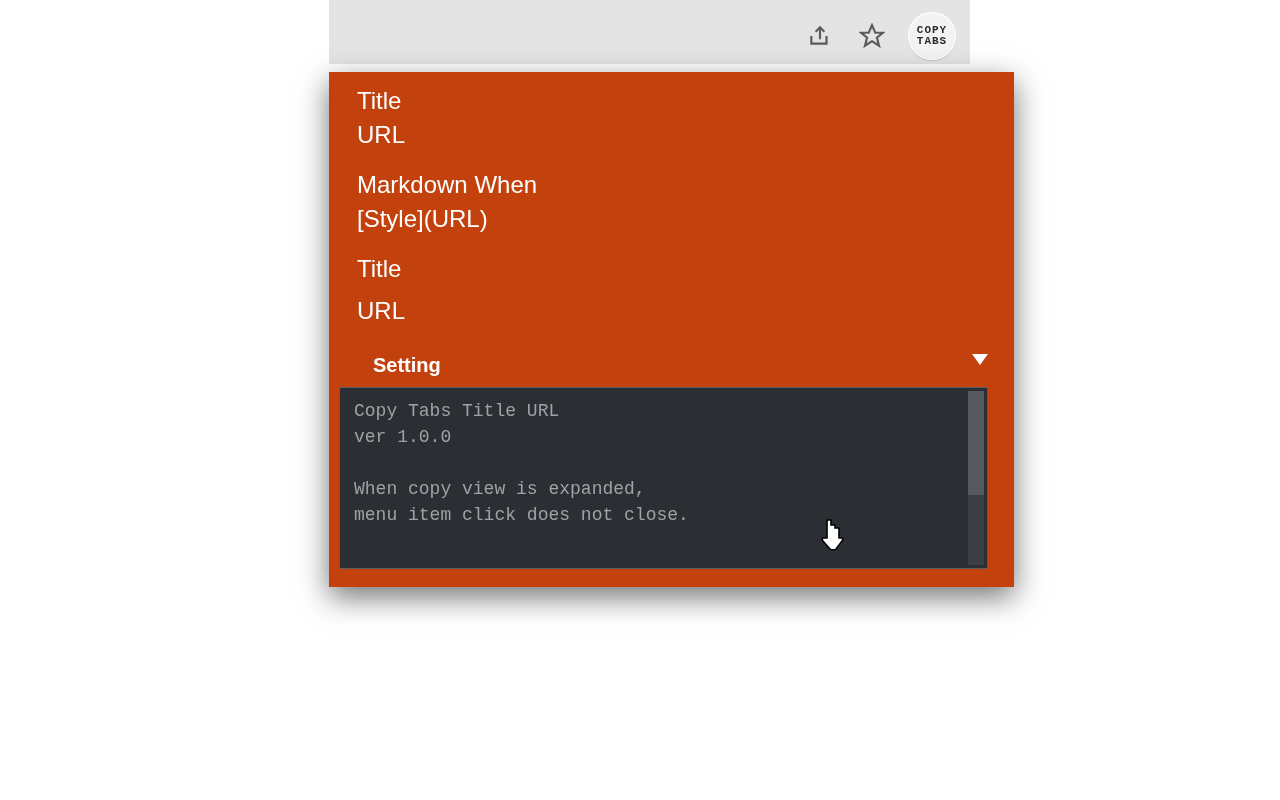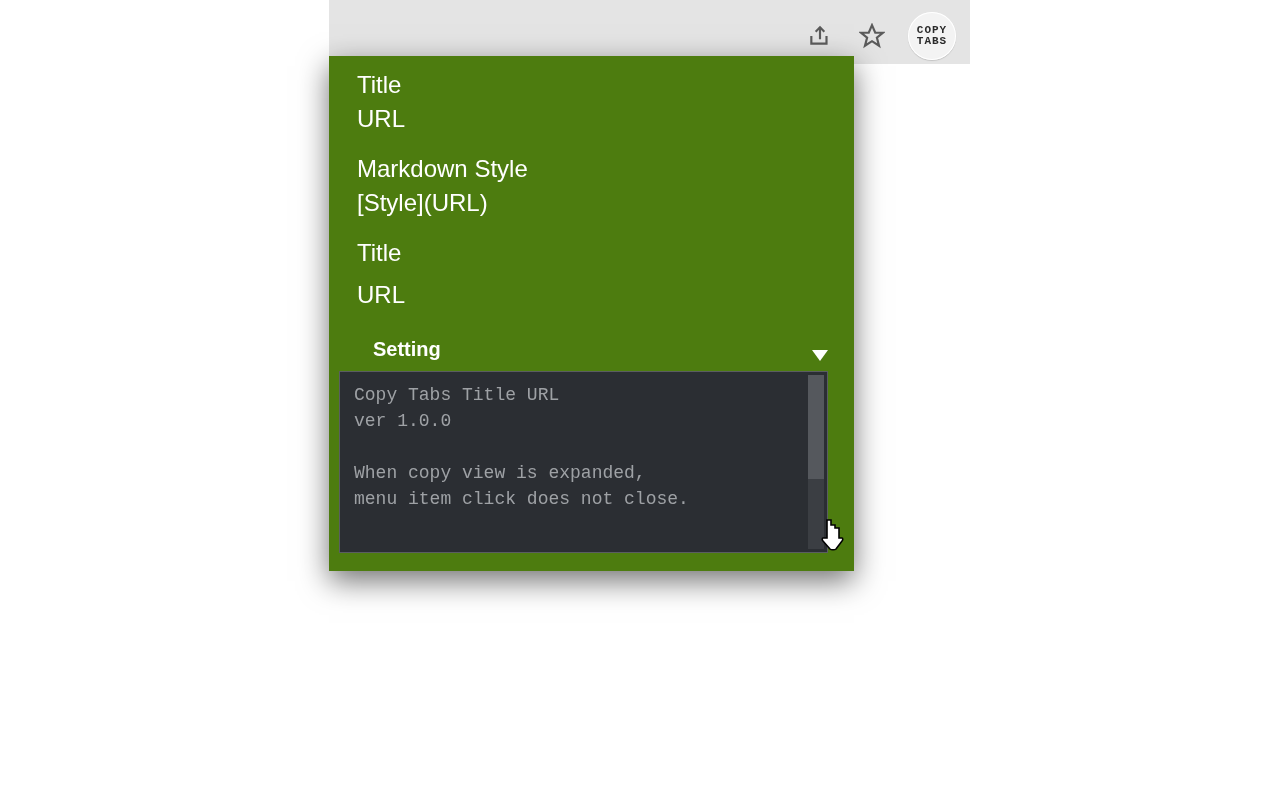--- a/index.html
+++ b/index.html
@@ -66,23 +66,23 @@
     text-align: center;
     color: #2b2b2b;
     cursor: pointer;
     white-space: pre;
   }
 
   
   .popup {
     position: absolute;
     left: 329px;
-    top: 56px;
-    width: 525px;
-    background: #4d7c0f;
+    top: 72px;
+    width: 685px;
+    background: #c2410c;
     color: #ffffff;
     padding-bottom: 12px;
     box-shadow: 0 10px 28px rgba(0,0,0,.55);
   }
 
   .menu-stack {
     padding-top: 12px;
   }
   .menu-item {
     padding: 0 28px;
@@ -92,21 +92,21 @@
     font-size: 24px;
     line-height: 34px;
     font-weight: 400;
     color: #ffffff;
   }
   .menu-block { padding-bottom: 16px; }
   .menu-gap   { height: 8px; }
 
   .section-row {
     display: flex;
-    align-items: flex-end;
+    align-items: flex-start;
     justify-content: space-between;
     padding: 10px 26px 10px 44px;
     font-weight: 700;
     font-size: 20px;
     cursor: pointer;
   }
   .section-row.active {
     background: #3a3d42;
   }
   .tri {
@@ -179,21 +179,21 @@
 
   <div class="popup">
 
     <div class="menu-stack">
       <div class="menu-item menu-block">
         <div class="line">Title</div>
         <div class="line">URL</div>
       </div>
 
       <div class="menu-item menu-block">
-        <div class="line">Markdown Style</div>
+        <div class="line">Markdown When</div>
         <div class="line">[Style](URL)</div>
       </div>
 
       <div class="menu-item">
         <div class="line">Title</div>
       </div>
       <div class="menu-gap"></div>
 
       <div class="menu-item menu-block">
         <div class="line">URL</div>

